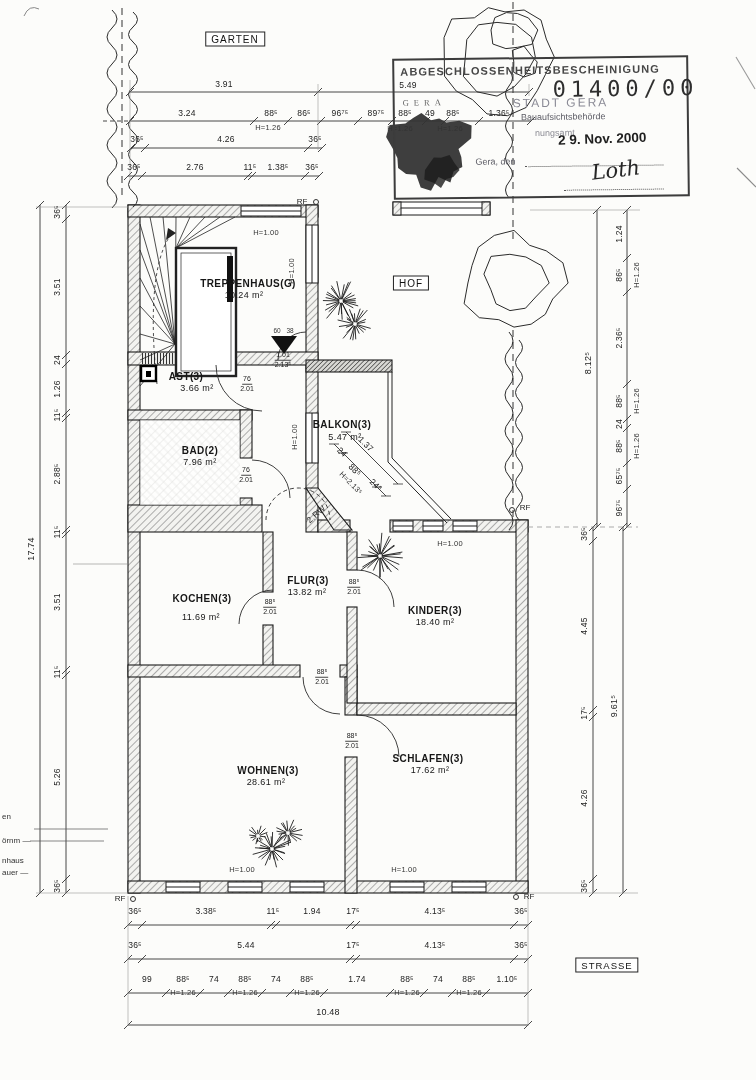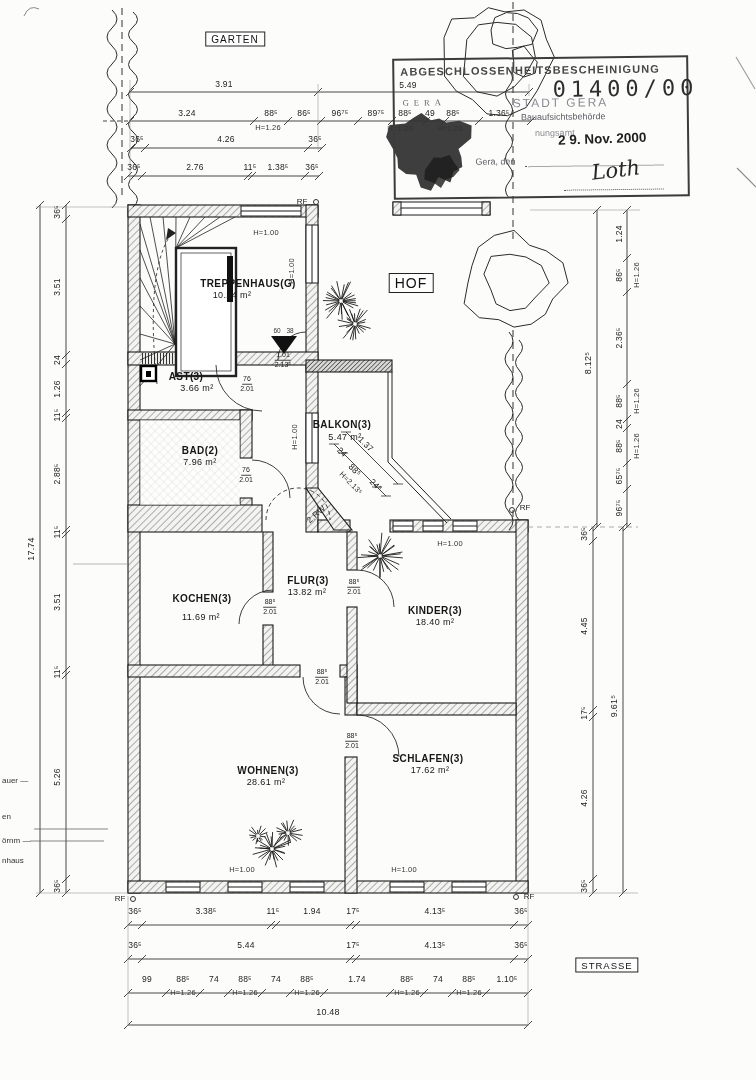--- a/index.html
+++ b/index.html
@@ -450,25 +450,25 @@
         <line x1="30" y1="841" x2="104" y2="841" stroke="#555" stroke-width="0.7" fill="none"></line>
       </g>
     <g id="artifacts">
         <line x1="736" y1="57" x2="755" y2="89" stroke="#999" stroke-width="1.1" fill="none"></line>
         <line x1="737" y1="168" x2="756" y2="187" stroke="#8a8a8a" stroke-width="1.1" fill="none"></line>
         <path d="M 24,16 Q 29,4 39,9" stroke="#888" stroke-width="1" fill="none"></path>
       </g>
   </svg>
 
   <div class="bx" style="left:235px;top:39px">GARTEN</div>
-  <div class="bx" style="left:411px;top:283px;font-size:14px">HOF</div>
+  <div class="bx" style="left:411px;top:283px;font-size:10px">HOF</div>
   <div class="bx" style="left:607px;top:965px;font-size:9.5px">STRASSE</div>
 
   <div class="room" style="left:248px;top:283px">TREPPENHAUS(G)</div>
-  <div class="room area" style="left:232px;top:295px">10.24 m²</div>
+  <div class="room area" style="left:244px;top:295px">10.24 m²</div>
   <div class="room" style="left:186px;top:376px">AST(3)</div>
   <div class="room area" style="left:197px;top:388px">3.66 m²</div>
   <div class="room" style="left:200px;top:450px">BAD(2)</div>
   <div class="room area" style="left:200px;top:462px">7.96 m²</div>
   <div class="room" style="left:342px;top:424px">BALKON(3)</div>
   <div class="room area" style="left:345px;top:437px">5.47 m²</div>
   <div class="room" style="left:202px;top:598px">KOCHEN(3)</div>
   <div class="room area" style="left:201px;top:617px">11.69 m²</div>
   <div class="room" style="left:308px;top:580px">FLUR(3)</div>
   <div class="room area" style="left:307px;top:592px">13.82 m²</div>
@@ -611,21 +611,21 @@
   <div class="lb" style="left:316px;top:514px;transform:translate(-50%,-50%) rotate(-42deg)">2.RW</div>
   <span class="rf" style="left:302px;top:201px">RF</span>
   <span class="dot" style="left:316px;top:202px"></span>
   <span class="dot" style="left:512px;top:510px"></span>
   <span class="rf" style="left:525px;top:507px">RF</span>
   <span class="rf" style="left:120px;top:898px">RF</span>
   <span class="dot" style="left:133px;top:899px"></span>
   <span class="dot" style="left:516px;top:897px"></span>
   <span class="rf" style="left:529px;top:896px">RF</span>
   <span class="note" style="left:2px;top:812px">en</span>
-  <span class="note" style="left:2px;top:776px">auer —</span>
+  <span class="note" style="left:2px;top:868px">auer —</span>
   <span class="note" style="left:2px;top:836px">örnm —</span>
   <span class="note" style="left:2px;top:856px">nhaus</span>
 
   <div class="stamp">
     <div class="title">ABGESCHLOSSENHEITSBESCHEINIGUNG</div>
     <div class="num">01400/00</div>
     <div class="emb">GERA</div>
     <div class="city">STADT GERA</div>
     <div class="dept">Bauaufsichtsbehörde</div>
     <div class="dept2">nungsamt</div>

